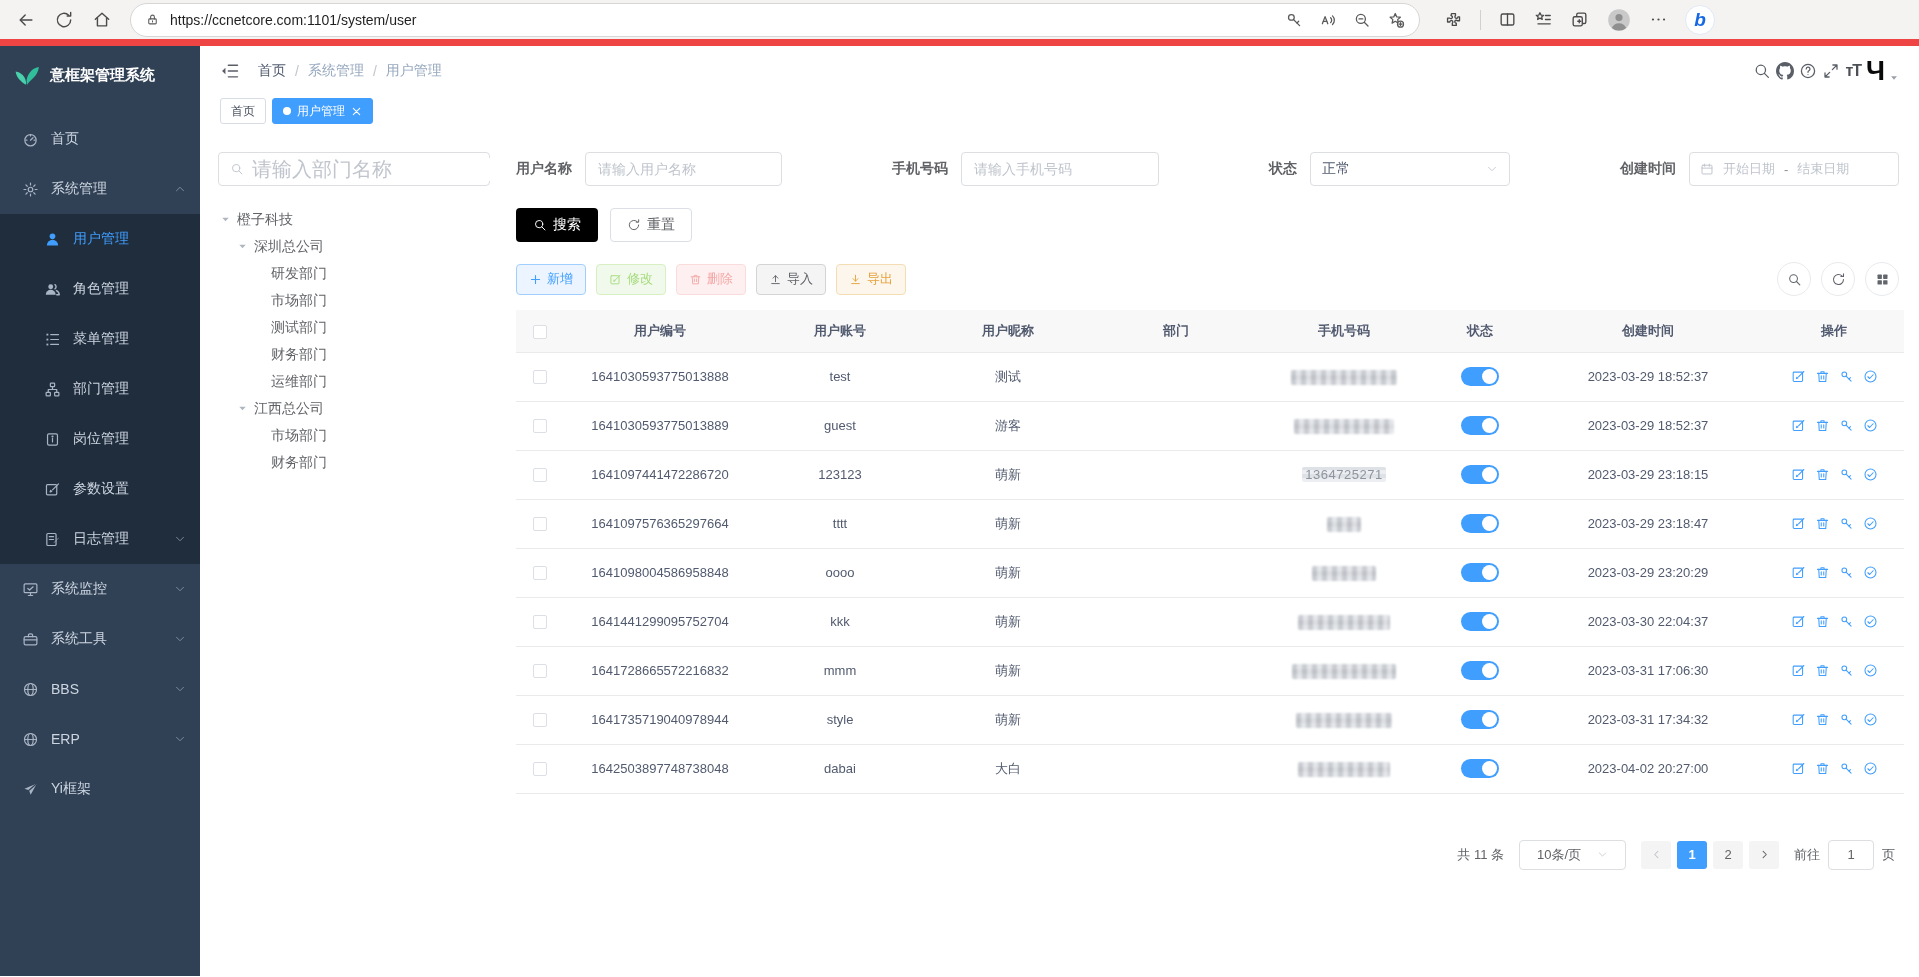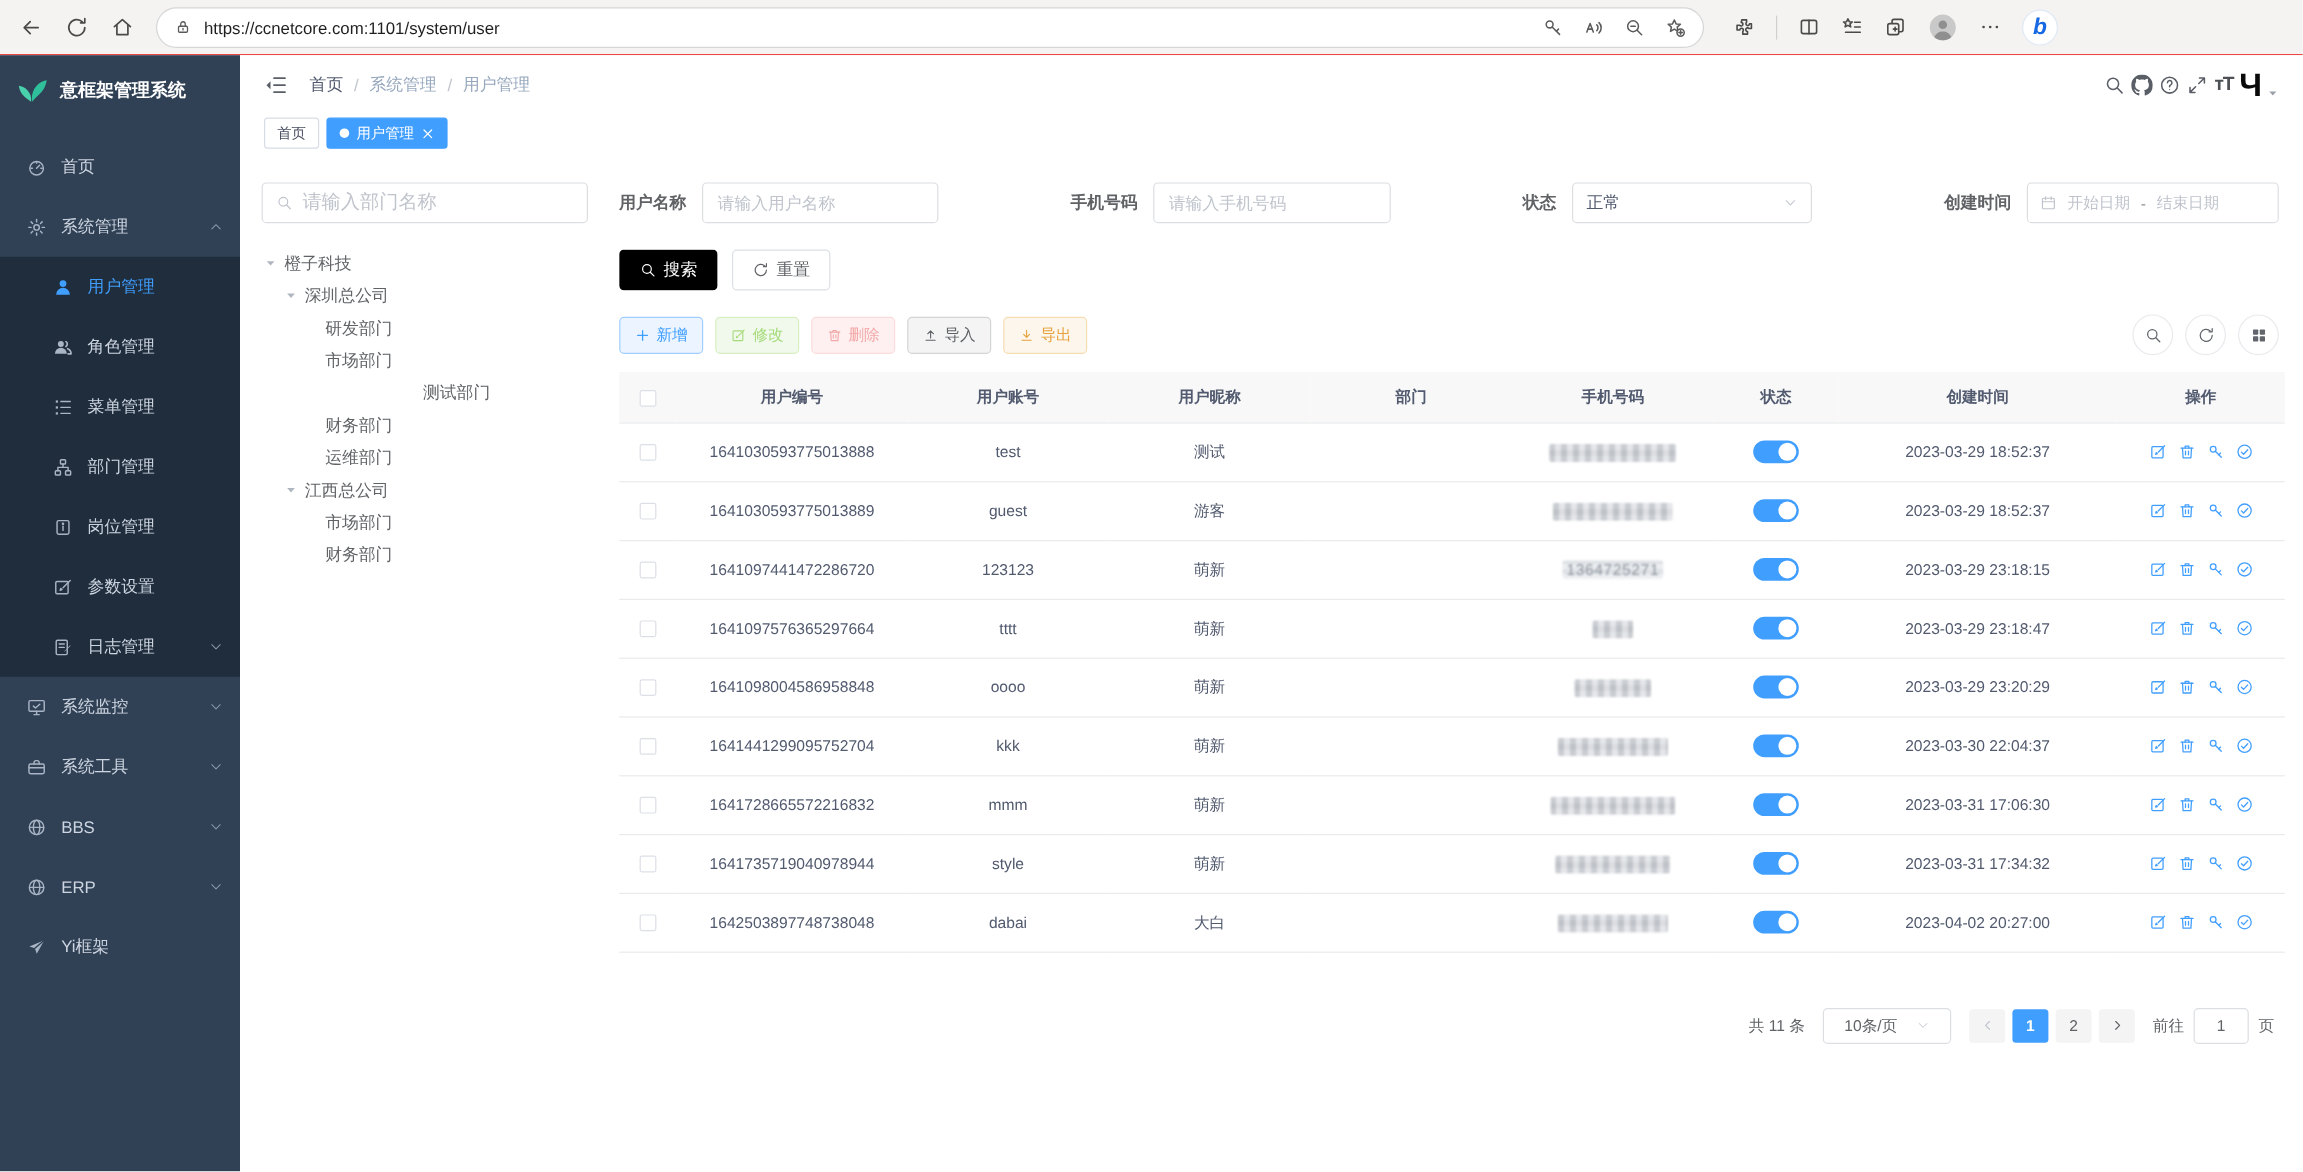--- a/index.html
+++ b/index.html
@@ -2,21 +2,21 @@
 <html><head>
 <meta charset="utf-8">
 <style>
   * { box-sizing: border-box; margin: 0; padding: 0; }
   html,body { width:1919px; height:977px; overflow:hidden; }
   body { font-family:"Liberation Sans", sans-serif; background:#fff; color:#515a6e; }
   .ic { display:inline-flex; align-items:center; justify-content:center; flex-shrink:0; }
   .ic svg { width:100%; height:100%; }
 
   
-  .bbar { height:46px; background:#f4f3f2; border-bottom:1px solid #ef4444; display:flex; align-items:center; padding:0 16px; gap:18px; }
+  .bbar { height:46px; background:#f4f3f2; border-bottom:7px solid #ef4444; display:flex; align-items:center; padding:0 16px; gap:18px; }
   .bicon { width:20px; height:20px; color:#4a4a4a; cursor:pointer; }
   .url-pill { width:1290px; height:34px; background:#fff; border:1px solid #d6d6d6; border-radius:17px; display:flex; align-items:center; padding:0 14px; gap:10px; }
   .url-text { font-size:14px; color:#1f1f1f; flex:1; white-space:nowrap; overflow:hidden; }
   .pill-icons { display:flex; gap:16px; align-items:center; }
   .pill-icons .bicon { width:18px; height:18px; color:#5a5a5a; }
   .chrome-right { display:flex; align-items:center; gap:17px; margin-left:6px; }
   .chrome-right .bicon { width:19px; height:19px; }
   .vsep { width:1px; height:20px; background:#d0d0d0; }
   .copilot { width:30px; height:30px; border-radius:50%; background:#fff; border:1px solid #dfe9f5; display:flex; align-items:center; justify-content:center; color:#1668e3; font-weight:bold; font-size:19px; font-style:italic; cursor:pointer; }
 
@@ -56,21 +56,21 @@
   .tab { height:26px; padding:0 10px; border:1px solid #d8dce5; background:#fff; border-radius:3px; font-size:12px; color:#495060; display:flex; align-items:center; gap:6px; cursor:pointer; }
   .tab.active { background:#409eff; border-color:#409eff; color:#fff; }
   .tab-dot { width:8px; height:8px; border-radius:50%; background:#fff; }
   .tab-close { width:11px; height:11px; color:#fff; }
 
   
   .content { flex:1; display:flex; padding:20px 20px 0 18px; gap:26px; min-height:0; }
   .dept-panel { width:272px; flex-shrink:0; }
   .search-box { height:34px; border:1px solid #dcdee2; border-radius:4px; display:flex; align-items:center; padding:0 11px; gap:8px; }
   .search-box .ic { width:14px; height:14px; color:#c0c4cc; }
-  .search-box input { border:none; outline:none; flex:1; font-size:16px; color:#606266; font-family:inherit; }
+  .search-box input { border:none; outline:none; flex:1; font-size:20px; color:#606266; font-family:inherit; }
   .search-box input::placeholder { color:#c0c4cc; }
   .tree { margin-top:20px; font-size:14px; color:#606266; }
   .tree-row { height:27px; display:flex; align-items:center; gap:6px; cursor:pointer; }
   .tree-caret { width:11px; height:11px; color:#b0b6bf; }
   .tree-spacer { width:11px; }
 
   .main-panel { flex:1; min-width:0; }
   .filter-row { display:flex; align-items:center; justify-content:space-between; }
   .fgroup { display:flex; align-items:center; gap:13px; }
   .flabel { font-size:14px; font-weight:bold; color:#606266; white-space:nowrap; }
@@ -517,21 +517,21 @@
               <span>深圳总公司</span>
             </div>
             <div class="tree-row" style="padding-left: 36px;">
               <span class="tree-spacer"></span>
               <span>研发部门</span>
             </div>
             <div class="tree-row" style="padding-left: 36px;">
               <span class="tree-spacer"></span>
               <span>市场部门</span>
             </div>
-            <div class="tree-row" style="padding-left: 36px; justify-content: center;">
+            <div class="tree-row" style="padding-left: 36px;">
               <span class="tree-spacer"></span>
               <span>测试部门</span>
             </div>
             <div class="tree-row" style="padding-left: 36px;">
               <span class="tree-spacer"></span>
               <span>财务部门</span>
             </div>
             <div class="tree-row" style="padding-left: 36px;">
               <span class="tree-spacer"></span>
               <span>运维部门</span>

